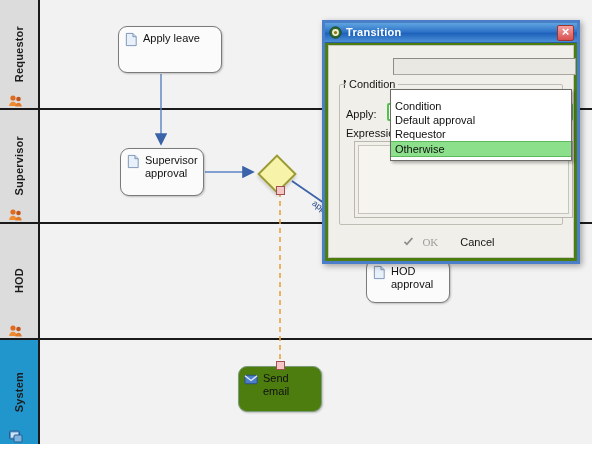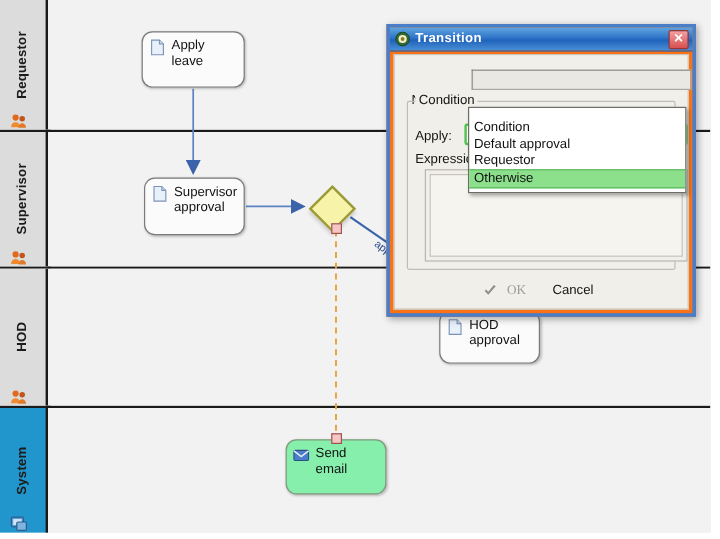--- a/index.html
+++ b/index.html
@@ -26,38 +26,38 @@
   .lane-label{position:absolute;left:0;top:0;width:100%;height:100%;
         display:flex;align-items:center;justify-content:center;}
   .lane-label span{writing-mode:vertical-rl;transform:rotate(180deg);
         font-size:11px;font-weight:bold;color:#1c1c1c;letter-spacing:.2px;}
   .lane-icon{position:absolute;left:8px;bottom:0;width:16px;height:16px;}
   .lane-body{position:absolute;left:42px;top:0;right:0;bottom:0;background:#f2f2f2;}
 
   
   .node{position:absolute;box-sizing:border-box;border:1px solid #7b7b7b;
         border-radius:9px;background:#fbfbfb;box-shadow:1px 1px 2px rgba(0,0,0,.22);}
-  .node.green{background:#86efac;border-color:#7b9c7b;}
+  .node.green{background:#4d7c0f;border-color:#7b9c7b;}
   .node .nlabel{position:absolute;left:24px;top:5px;right:4px;font-size:11px;
         line-height:13px;color:#111;}
   .node .nicon{position:absolute;left:5px;top:5px;width:15px;height:15px;}
 
   .gateway{position:absolute;width:34px;height:34px;}
   .gateway .dia{width:24px;height:24px;margin:5px;transform:rotate(45deg);
         background:#f7f3a8;border:2px solid #9a9a38;box-shadow:2px 2px 3px rgba(0,0,0,.15);}
 
   .handle{position:absolute;width:7px;height:7px;background:#f5c6c6;border:1px solid #a05252;}
 
   svg.wires{position:absolute;left:0;top:0;width:592px;height:444px;pointer-events:none;}
   .wlabel{position:absolute;font-size:9px;color:#2a4b8d;
           transform-origin:0 0;white-space:nowrap;}
 
   
   .dialog{position:absolute;left:322px;top:20px;width:258px;height:244px;
-     box-sizing:border-box;background:#f97316;border:3px solid #4a7ec8;
+     box-sizing:border-box;background:#4d7c0f;border:3px solid #4a7ec8;
      box-shadow:2px 2px 6px rgba(0,0,0,.35);}
   .titlebar{position:relative;height:19px;
      background:linear-gradient(to bottom,#5fa5e0 0%,#2f74c8 45%,#1f62bb 55%,#4a8fd6 100%);
      border-bottom:1px solid #2a5fa8;}
   .title-ico{position:absolute;left:4px;top:3px;width:13px;height:13px;}
   .title-txt{position:absolute;left:21px;top:3px;font-size:11px;font-weight:bold;
      color:#ffffff;letter-spacing:.3px;}
   .closebtn{position:absolute;right:3px;top:2px;width:15px;height:14px;
      background:linear-gradient(to bottom,#f5a0a0,#d85050);border:1px solid #9c3434;
      border-radius:2px;cursor:pointer;}
@@ -184,21 +184,21 @@
       <path d="M292,181 L340,214" stroke="#3b63aa" stroke-width="1.8" fill="none"></path>
 
       <path d="M350,220 L381,255" stroke="#3b63aa" stroke-width="1.8" fill="none" marker-end="url(#ah)"></path>
 
       <path d="M280,192 L280,363" stroke="#e8a33d" stroke-width="1.6" fill="none" stroke-dasharray="5,4"></path>
     </svg>
 
     <div class="wlabel" style="left:316px;top:198px;transform:rotate(35deg);">app</div>
     <div class="wlabel" style="left:366px;top:232px;transform:rotate(40deg);">app</div>
 
-    <div class="node" style="left:118px;top:26px;width:86px;height:47px;">
+    <div class="node" style="left:118px;top:26px;width:104px;height:47px;">
       <svg class="nicon" viewBox="0 0 16 16">
         <path d="M2.5 1.5h7l3.5 3.5v9.5h-10.5z" fill="#e8f0fa" stroke="#7b93b5"></path>
         <path d="M9.5 1.5v3.5h3.5" fill="#c8d8ec" stroke="#7b93b5"></path>
       </svg>
       <div class="nlabel">Apply leave</div>
     </div>
 
     <div class="node" style="left:120px;top:148px;width:84px;height:48px;">
       <svg class="nicon" viewBox="0 0 16 16">
         <path d="M2.5 1.5h7l3.5 3.5v9.5h-10.5z" fill="#e8f0fa" stroke="#7b93b5"></path>

